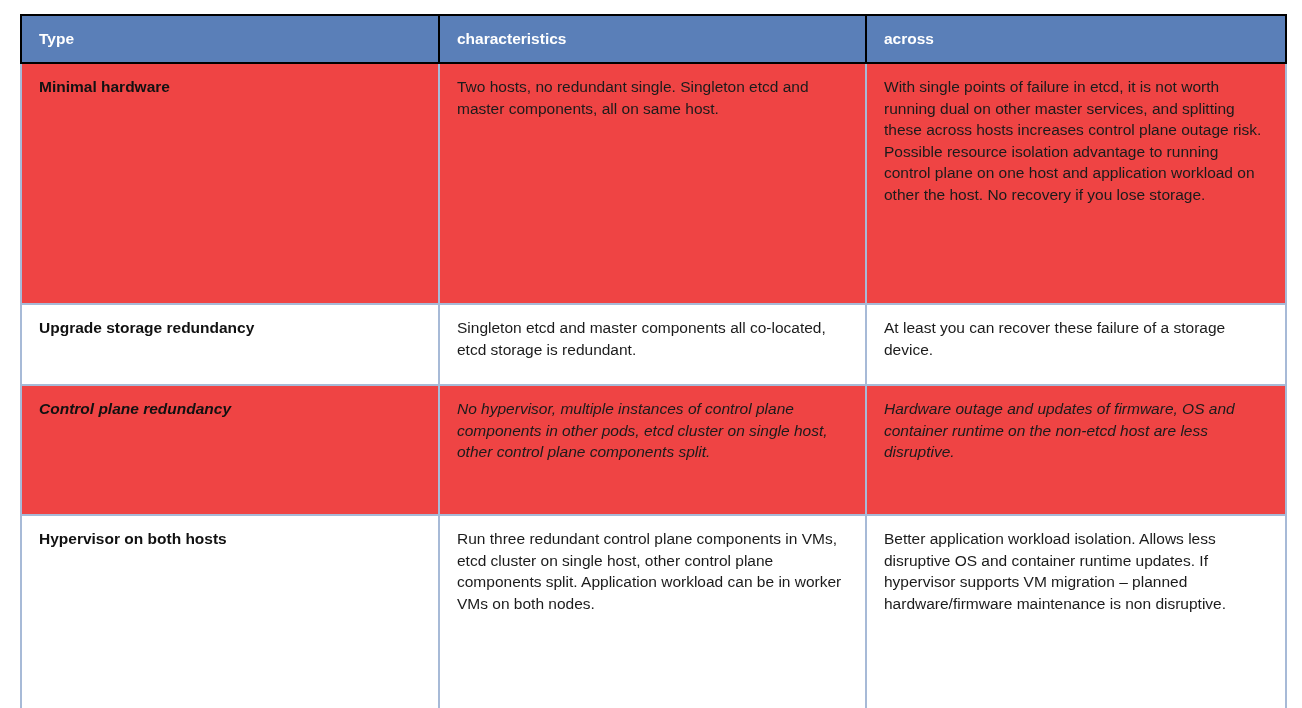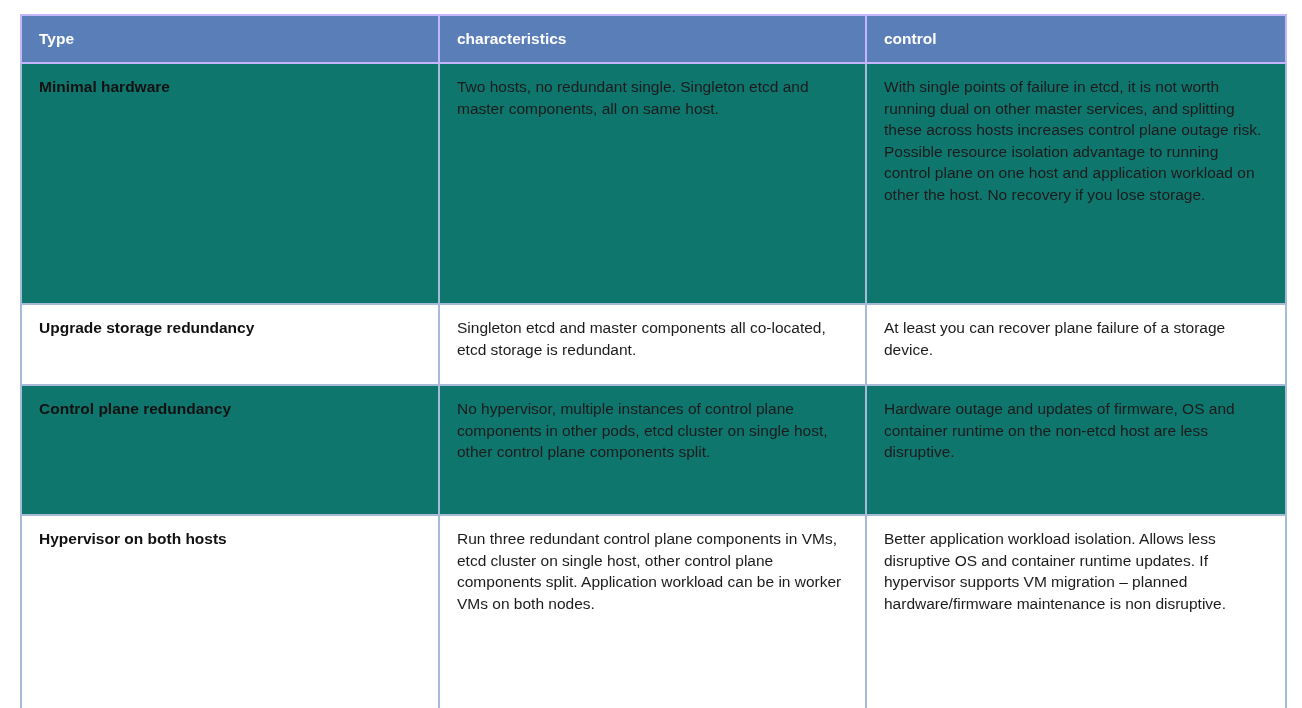--- a/index.html
+++ b/index.html
@@ -23,72 +23,72 @@
     border-collapse: collapse;
     table-layout: fixed;
   }
   col.c1 { width: 418px; }
   col.c2 { width: 427px; }
   col.c3 { width: 420px; }
 
   tr.header-row { height: 48px; }
   tr.row-1 { height: 241px; }
   tr.row-2 { height: 67px; }
-  tr.row-3 { height: 130px; }
+  tr.row-3 { height: 130px; font-style: italic; }
   tr.row-4 { height: 238px; }
 
   th {
     background: #5a7fb8;
-    border: 2px solid #c4b5fd;
+    border: 2px solid #000000;
     color: #ffffff;
     font-size: 15.5px;
     font-weight: bold;
     text-align: left;
     vertical-align: middle;
     padding: 6px 17px;
   }
   td {
     border: 2px solid #a7bad7;
     padding: 12px 17px 24px 17px;
     font-size: 15.5px;
     line-height: 21.5px;
     color: #1b1b1b;
     vertical-align: top;
     background: #ffffff;
   }
-  tr.alt td { background: #0f766e; }
+  tr.alt td { background: #ef4444; }
   td.type-cell { font-weight: bold; color: #111111; }
 </style>
 </head>
 <body>
 
 <div class="page">
   <table class="grid">
     <colgroup>
       <col class="c1">
         <col class="c2">
         <col class="c3">
     </colgroup>
     <thead>
       <tr class="header-row">
         <th>Type</th>
         <th>characteristics</th>
-        <th>control</th>
+        <th>across</th>
       </tr>
     </thead>
     <tbody>
       <tr class="row-1 alt">
         <td class="type-cell">Minimal hardware</td>
         <td>Two hosts, no redundant single. Singleton etcd and master components, all on same host.</td>
         <td>With single points of failure in etcd, it is not worth running dual on other master services, and splitting these across hosts increases control plane outage risk. Possible resource isolation advantage to running control plane on one host and application workload on other the host. No recovery if you lose storage.</td>
       </tr>
       <tr class="row-2">
         <td class="type-cell">Upgrade storage redundancy</td>
         <td>Singleton etcd and master components all co-located, etcd storage is redundant.</td>
-        <td>At least you can recover plane failure of a storage device.</td>
+        <td>At least you can recover these failure of a storage device.</td>
       </tr>
       <tr class="row-3 alt">
         <td class="type-cell">Control plane redundancy</td>
         <td>No hypervisor, multiple instances of control plane components in other pods, etcd cluster on single host, other control plane components split.</td>
         <td>Hardware outage and updates of firmware, OS and container runtime on the non-etcd host are less disruptive.</td>
       </tr>
       <tr class="row-4">
         <td class="type-cell">Hypervisor on both hosts</td>
         <td>Run three redundant control plane components in VMs, etcd cluster on single host, other control plane components split. Application workload can be in worker VMs on both nodes.</td>
         <td>Better application workload isolation. Allows less disruptive OS and container runtime updates. If hypervisor supports VM migration – planned hardware/firmware maintenance is non disruptive.</td>

